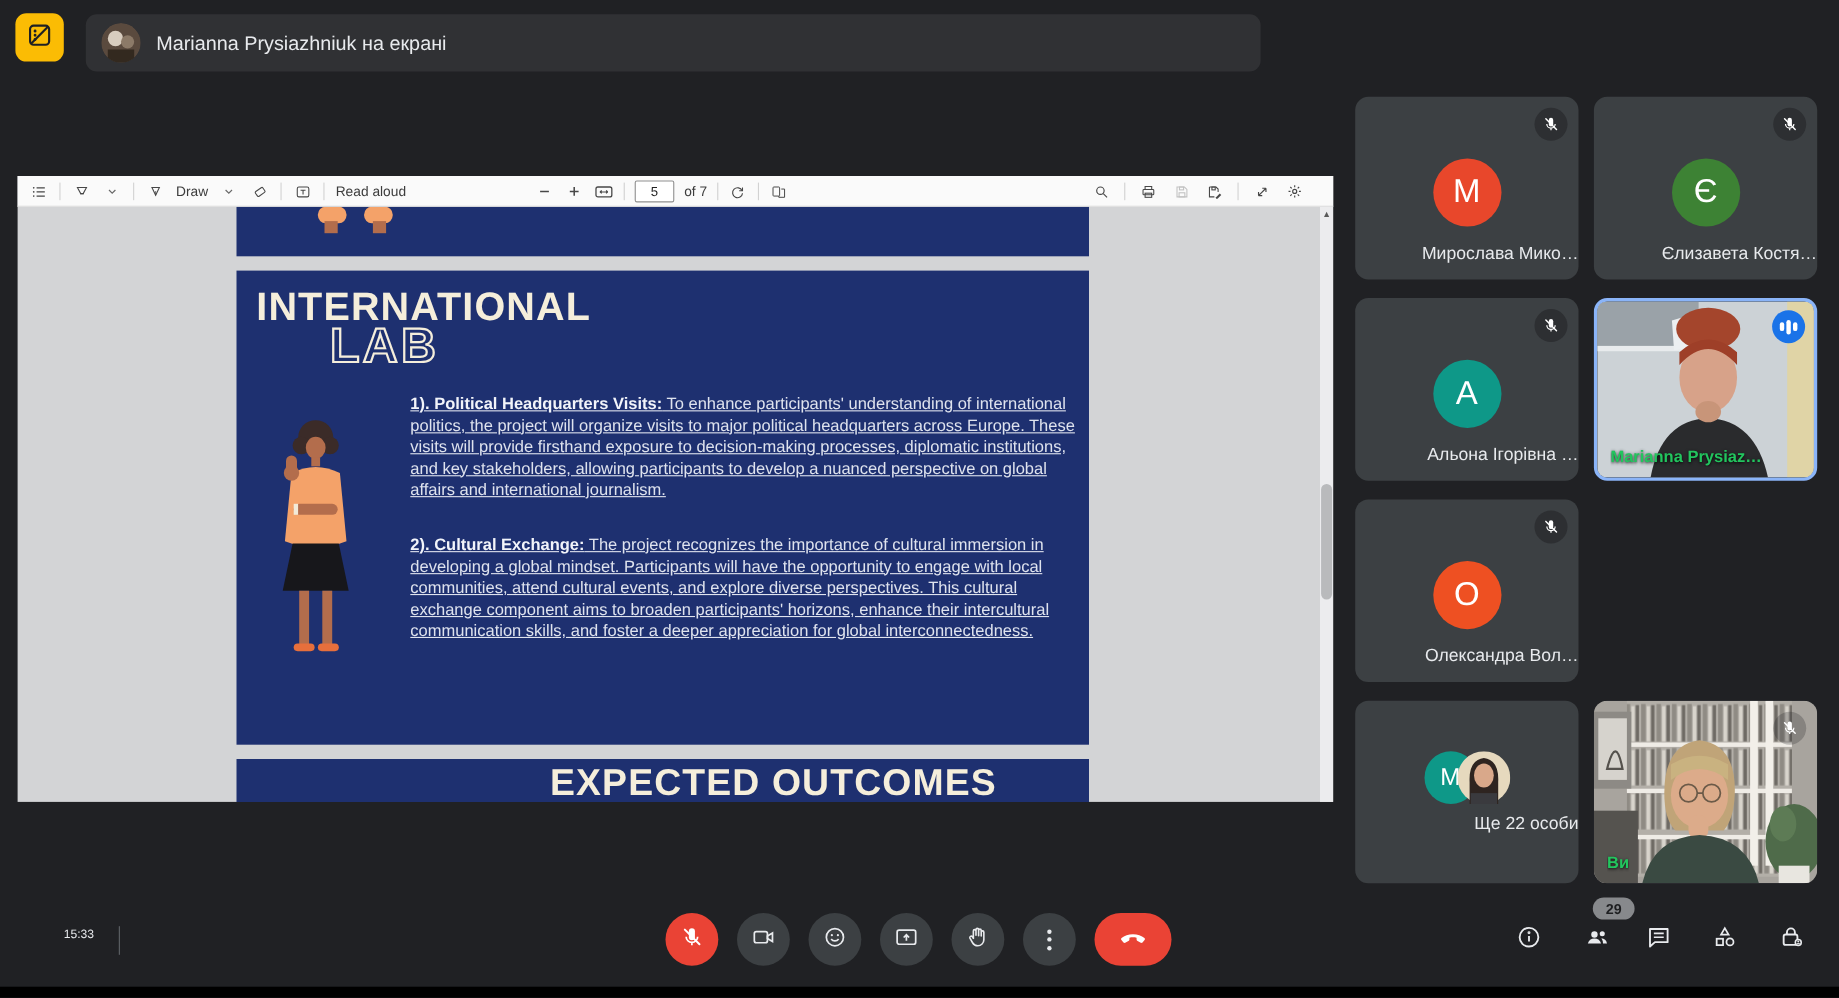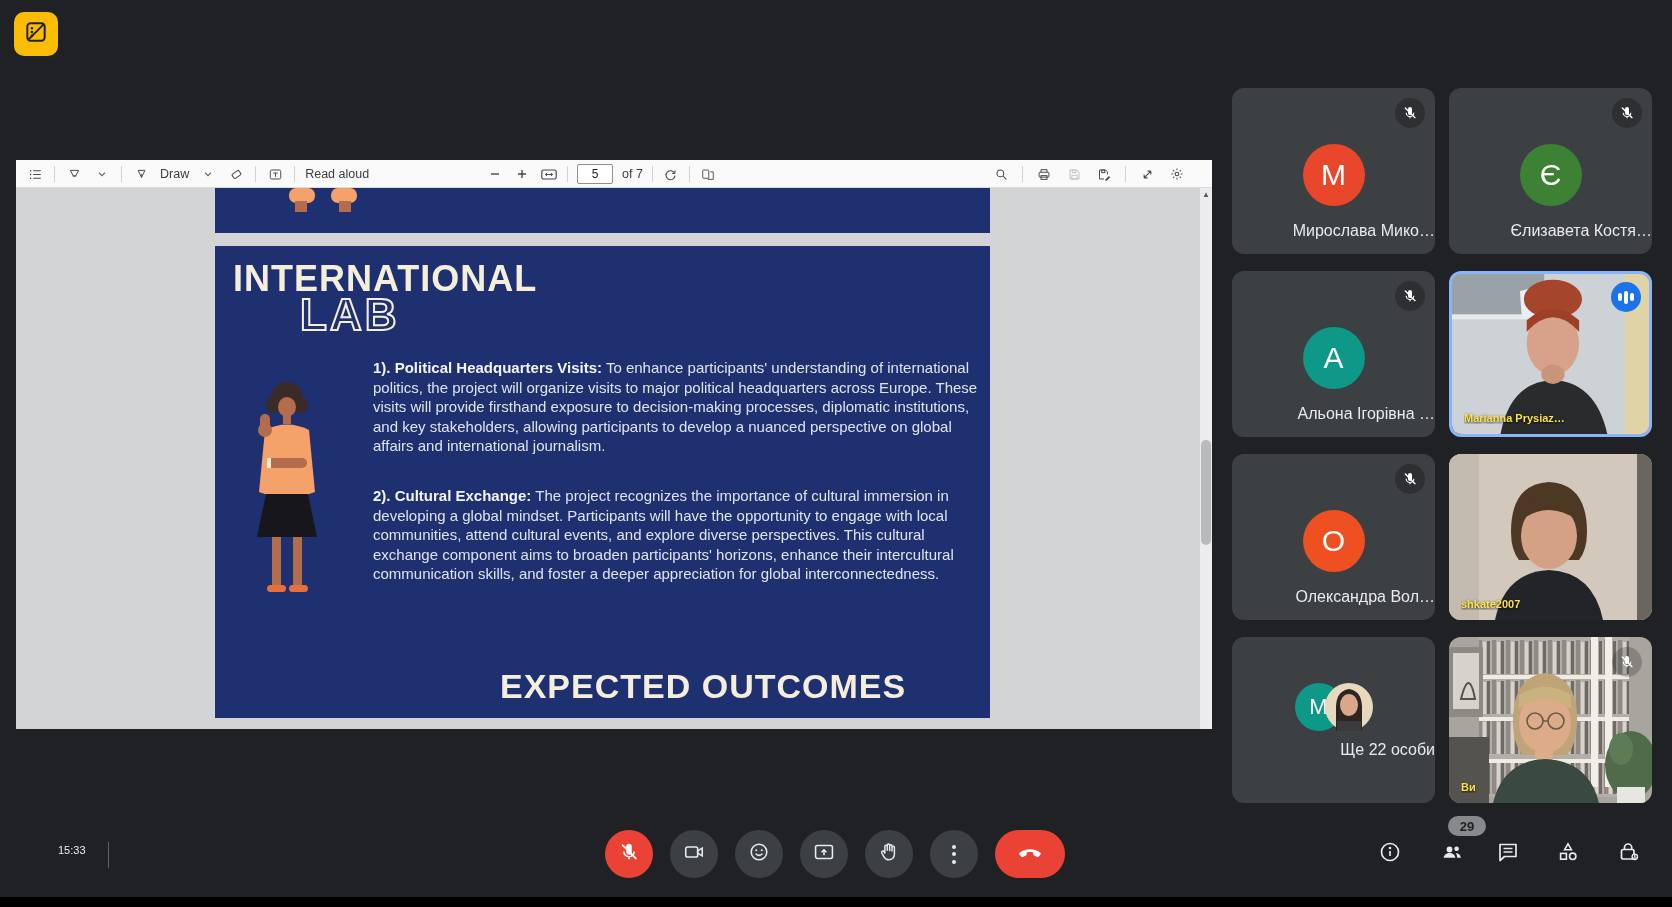--- a/index.html
+++ b/index.html
@@ -31,34 +31,34 @@
   .pdf-scroll-track { position:absolute; right:0; top:0; width:12px; height:541px; background:#ececee; }
   .pdf-scroll-thumb { position:absolute; right:1px; top:252px; width:10px; height:105px; background:#b9babc; border-radius:5px; }
   .pdf-scroll-arrow { position:absolute; right:1px; top:2px; width:10px; text-align:center; font-size:8px; color:#5a5a5a; }
   
   .slide-title-top { position:absolute; left:18px; top:12px; font-size:36px; font-weight:800;
     letter-spacing:1px; color:#f5eedb; }
   .slide-title-outline { position:absolute; left:85px; top:44px; font-size:44px; font-weight:800;
     letter-spacing:3px; color:transparent; -webkit-text-stroke:2px #f5eedb; }
   .slide-title-main { position:absolute; left:198px; top:28px; font-size:40px; font-weight:800;
     letter-spacing:1px; color:#f5eedb; }
-  .slide-para { position:absolute; left:158px; width:618px; font-size:15px; line-height:19.5px; color:#dfe3ee; }
+  .slide-para { position:absolute; left:158px; width:618px; font-size:15px; line-height:19.5px; color:#dfe3ee;text-decoration:underline; }
   .slide-para b { color:#f2f4fa; }
   .next-page-title { position:absolute; left:285px; top:3px; font-size:34px; font-weight:800;
     letter-spacing:1px; color:#f5eedb; white-space:nowrap; }
   
   .tile { position:absolute; width:203px; height:166px; border-radius:12px; background:#3c4043; overflow:hidden; }
   .tile.speaking { border:3px solid #8ab4f8; }
   .tile-avatar { position:absolute; left:50%; top:56px; transform:translateX(-50%);
     width:62px; height:62px; border-radius:50%; display:flex; align-items:center; justify-content:center;
     font-size:30px; font-weight:400; color:#fff; }
   .tile-name-center { position:absolute; left:0; right:0; bottom:14px; text-align:right;
     font-size:16px; font-weight:500; color:#e8eaed; white-space:nowrap; overflow:hidden; }
-  .tile-name-overlay { position:absolute; left:12px; bottom:10px; font-size:11px; font-weight:600;
-    color:#fde047; text-shadow:0 1px 3px rgba(0,0,0,.9); white-space:nowrap; max-width:180px; overflow:hidden; }
+  .tile-name-overlay { position:absolute; left:12px; bottom:10px; font-size:15px; font-weight:600;
+    color:#22c55e; text-shadow:0 1px 3px rgba(0,0,0,.9); white-space:nowrap; max-width:180px; overflow:hidden; }
   .mic-badge { position:absolute; right:10px; top:10px; width:30px; height:30px; border-radius:50%;
     background:rgba(32,33,36,.55); display:flex; align-items:center; justify-content:center; z-index:3; }
   .mic-badge.bare { background:rgba(32,33,36,.25); }
   .speak-badge { position:absolute; right:8px; top:8px; width:30px; height:30px; border-radius:50%;
     display:flex; align-items:center; justify-content:center; gap:2.5px; z-index:3; }
   .speak-badge i { display:block; width:3.5px; border-radius:2px; background:#fff; }
   .tile video-bg, .video-fill { position:absolute; inset:0; }
   .overflow-avatars { position:absolute; left:50%; top:46px; transform:translateX(-50%); width:78px; height:48px; }
   .ov-a { position:absolute; width:48px; height:48px; border-radius:50%; display:flex; align-items:center;
     justify-content:center; font-size:22px; color:#fff; }
@@ -85,20 +85,31 @@
   <div class="present-chip" style="background: rgb(251, 188, 4);">
     <span>
       <svg width="26" height="26" viewBox="0 0 24 24" fill="none" stroke="#1f2023" stroke-width="1.8">
         <rect x="4" y="4" width="16" height="16" rx="3"></rect>
         <path d="M5 19L19 5"></path>
         <path d="M8.2 8.5v.1M8.2 12v.1M8.2 15.5v.1" stroke-linecap="round" stroke-width="2.4"></path>
       </svg>
     </span>
   </div>
 
+  <div class="presenter-pill">
+    <span class="round-avatar">
+      <svg width="36" height="36" viewBox="0 0 36 36">
+          <circle cx="18" cy="18" r="18" fill="#5a4a3e"></circle>
+          <circle cx="13" cy="14" r="7" fill="#d8cdbf"></circle>
+          <circle cx="24" cy="17" r="6" fill="#8c7a68"></circle>
+          <rect x="6" y="24" width="24" height="12" fill="#33291f"></rect>
+        </svg>
+    </span>
+    <span class="pname">Marianna Prysiazhniuk на екрані</span>
+  </div>
 
   <div class="pdf-window">
 
     <div class="pdf-toolbar">
       <div class="tb-left">
         <span class="tb-btn">
           <svg width="15" height="15" viewBox="0 0 20 20" stroke="#474747" stroke-width="1.5" fill="none">
               <path d="M3.5 5h.1M3.5 10h.1M3.5 15h.1" stroke-linecap="round" stroke-width="2"></path>
               <path d="M7 5h10M7 10h10M7 15h10"></path>
             </svg>
@@ -260,21 +271,21 @@
             <rect x="27" y="211" width="19" height="7" rx="3.5" fill="#e76f3c"></rect>
             <rect x="49" y="211" width="19" height="7" rx="3.5" fill="#e76f3c"></rect>
           </svg>
         </span>
 
         <p class="slide-para" style="top:112px;"><b>1). Political Headquarters Visits:</b><span> To enhance participants' understanding of international politics, the project will organize visits to major political headquarters across Europe. These visits will provide firsthand exposure to decision-making processes, diplomatic institutions, and key stakeholders, allowing participants to develop a nuanced perspective on global affairs and international journalism.</span></p>
 
         <p class="slide-para" style="top:240px;"><b>2). Cultural Exchange:</b><span> The project recognizes the importance of cultural immersion in developing a global mindset. Participants will have the opportunity to engage with local communities, attend cultural events, and explore diverse perspectives. This cultural exchange component aims to broaden participants' horizons, enhance their intercultural communication skills, and foster a deeper appreciation for global interconnectedness.</span></p>
       </div>
 
-      <div class="pdf-page" style="top: 476px; height: 54px; overflow: hidden; background: rgb(30, 48, 112);">
+      <div class="pdf-page" style="top: 502px; height: 54px; overflow: hidden; background: rgb(30, 48, 112);">
         <div class="next-page-title">EXPECTED OUTCOMES</div>
       </div>
 
       <div class="pdf-scroll-track">
         <div class="pdf-scroll-arrow">▲</div>
         <div class="pdf-scroll-thumb"></div>
       </div>
     </div>
   </div>
 
@@ -350,34 +361,20 @@
           <path fill="none" stroke="#fff" stroke-width="1.7" d="M6.3 11.5a5.7 5.7 0 0 0 11.4 0M12 17.2V20"></path>
           <path stroke="#fff" stroke-width="2" stroke-linecap="round" d="M5 4.5l14.5 14.5"></path>
         </svg>
     </span>
     <div class="tile-avatar" style="background: rgb(238, 80, 34);">
         <span>О</span>
       </div>
     <div class="tile-name-center">Олександра Вол…</div>
   </div>
 
-  <div class="tile" style="left:1449px; top:454px;">
-    <span class="video-fill">
-      <svg width="100%" height="100%" viewBox="0 0 203 166" preserveAspectRatio="none">
-        <rect width="203" height="166" fill="#d2c9bc"></rect>
-        <rect x="188" y="0" width="15" height="166" fill="#6a655e"></rect>
-        <rect x="0" y="0" width="30" height="166" fill="#c3bab0"></rect>
-        <path d="M100 28 Q138 30 138 78 Q138 96 130 106 L70 106 Q62 96 62 78 Q62 30 100 28 Z" fill="#4d3826"></path>
-        <ellipse cx="100" cy="82" rx="28" ry="33" fill="#d5a184"></ellipse>
-        <path d="M72 66 Q100 46 128 66 L128 54 Q100 38 72 54 Z" fill="#4d3826"></path>
-        <path d="M46 166 Q56 118 100 116 Q144 118 154 166 Z" fill="#23242a"></path>
-      </svg>
-    </span>
-    <div class="tile-name-overlay">shkate2007</div>
-  </div>
 
   <div class="tile" style="left:1232px; top:637px;">
     <div class="overflow-avatars">
       <span class="ov-a" style="left: 0px; z-index: 1; background: rgb(14, 152, 136);">
           <span>М</span>
         </span>
       <span class="ov-a" style="left:30px; z-index:2;">
         <svg width="48" height="48" viewBox="0 0 48 48">
             <circle cx="24" cy="24" r="24" fill="#e6d9be"></circle>
             <path d="M24 6 Q38 8 37 28 L37 48 L11 48 L11 28 Q10 8 24 6 Z" fill="#2e2420"></path>

